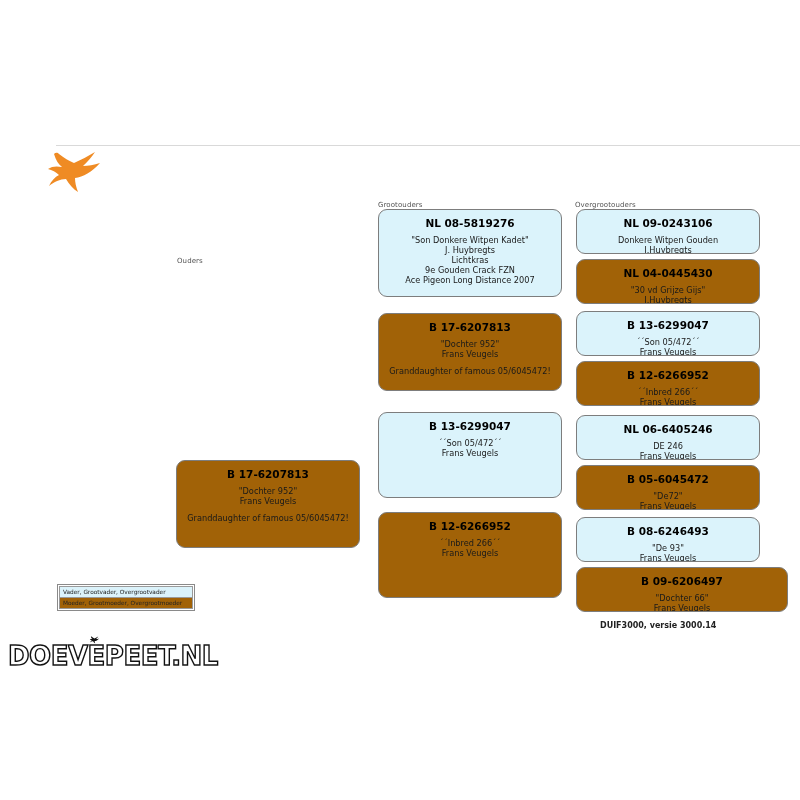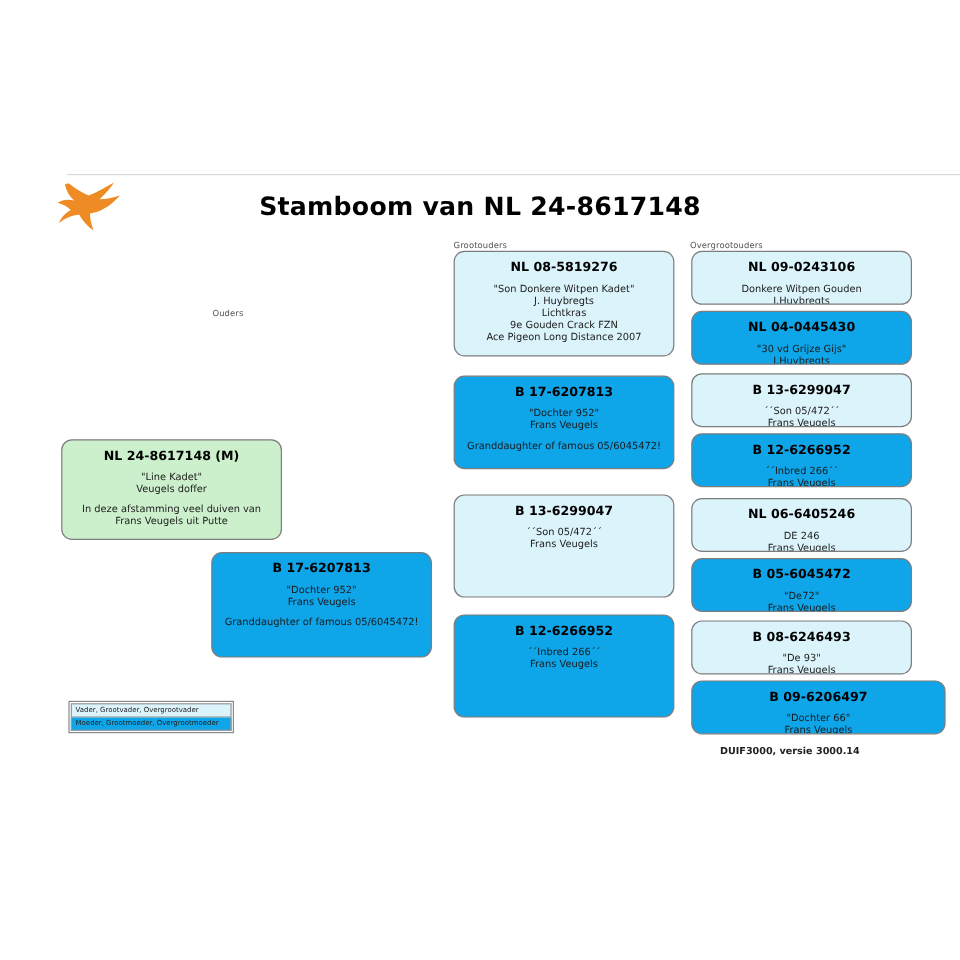--- a/index.html
+++ b/index.html
@@ -47,21 +47,21 @@
   .node .nid{
     font-size:10.5px;font-weight:bold;color:#000;
     margin-bottom:5px;white-space:nowrap;
   }
   .node .ln{
     font-size:8.2px;color:#1a1a1a;white-space:nowrap;
   }
   .node .gap{height:7px;}
 
   .blue{background:#dbf3fb;}
-  .yellow{background:#0ea5e9;}
+  .yellow{background:#a16207;}
   .green{background:#ccf0cc;}
 
   .legend{
     position:absolute;left:57px;top:584px;width:138px;
     box-sizing:border-box;
     border:1px solid #8a8a8a;
     background:#ffffff;
     padding:1px;
   }
   .legend .lrow{
@@ -101,34 +101,25 @@
 
   <div class="bird-logo">
     <svg viewBox="0 0 72 52" xmlns="http://www.w3.org/2000/svg">
       <path fill="#ef8b24" d="M16 8 C18 14 20 18 24 21 C19 20 14 20 10 23 C14 24 18 26 21 29
         C17 31 13 35 11 40 C16 36 22 33 28 33 C31 38 35 43 40 46 C38 41 37 36 37 32
         C45 31 54 26 62 17 C56 19 50 20 45 20 C50 15 54 11 57 6 C50 10 43 14 36 17
         C31 15 26 12 21 8 C20 7 18 6 16 8 Z"></path>
     </svg>
   </div>
 
-  <div class="title">Stamboom van NL 24-8617148</div>
 
   <div class="col-label" style="left:177px;top:257px;">Ouders</div>
   <div class="col-label" style="left:378px;top:201px;">Grootouders</div>
   <div class="col-label" style="left:575px;top:201px;">Overgrootouders</div>
 
-  <div class="node green" style="left:51px;top:366px;width:184px;height:84px;">
-      <div class="nid">NL 24-8617148 (M)</div>
-      <div class="ln">"Line Kadet"</div>
-      <div class="ln">Veugels doffer</div>
-      <div class="gap"></div>
-      <div class="ln">In deze afstamming veel duiven van</div>
-      <div class="ln">Frans Veugels uit Putte</div>
-    </div>
 
   <div class="node yellow" style="left:176px;top:460px;width:184px;height:88px;">
       <div class="nid">B 17-6207813</div>
       <div class="ln">"Dochter 952"</div>
       <div class="ln">Frans Veugels</div>
       <div class="gap"></div>
       <div class="ln">Granddaughter of famous 05/6045472!</div>
     </div>
 
   <div class="node blue" style="left:378px;top:209px;width:184px;height:88px;">
@@ -198,14 +189,25 @@
       <div class="ln">Frans Veugels</div>
     </div>
 
   <div class="legend">
     <div class="lrow blue">Vader, Grootvader, Overgrootvader</div>
     <div class="lrow yellow">Moeder, Grootmoeder, Overgrootmoeder</div>
   </div>
 
   <div class="footer-version">DUIF3000, versie 3000.14</div>
 
+  <div class="watermark">
+    <span>DOEVEPEET.NL</span>
+    <span class="wmbird">
+      <svg viewBox="0 0 72 52" xmlns="http://www.w3.org/2000/svg">
+        <path fill="#111111" d="M16 8 C18 14 20 18 24 21 C19 20 14 20 10 23 C14 24 18 26 21 29
+          C17 31 13 35 11 40 C16 36 22 33 28 33 C31 38 35 43 40 46 C38 41 37 36 37 32
+          C45 31 54 26 62 17 C56 19 50 20 45 20 C50 15 54 11 57 6 C50 10 43 14 36 17
+          C31 15 26 12 21 8 C20 7 18 6 16 8 Z"></path>
+      </svg>
+    </span>
+  </div>
 
 </div>
 
 </body></html>

